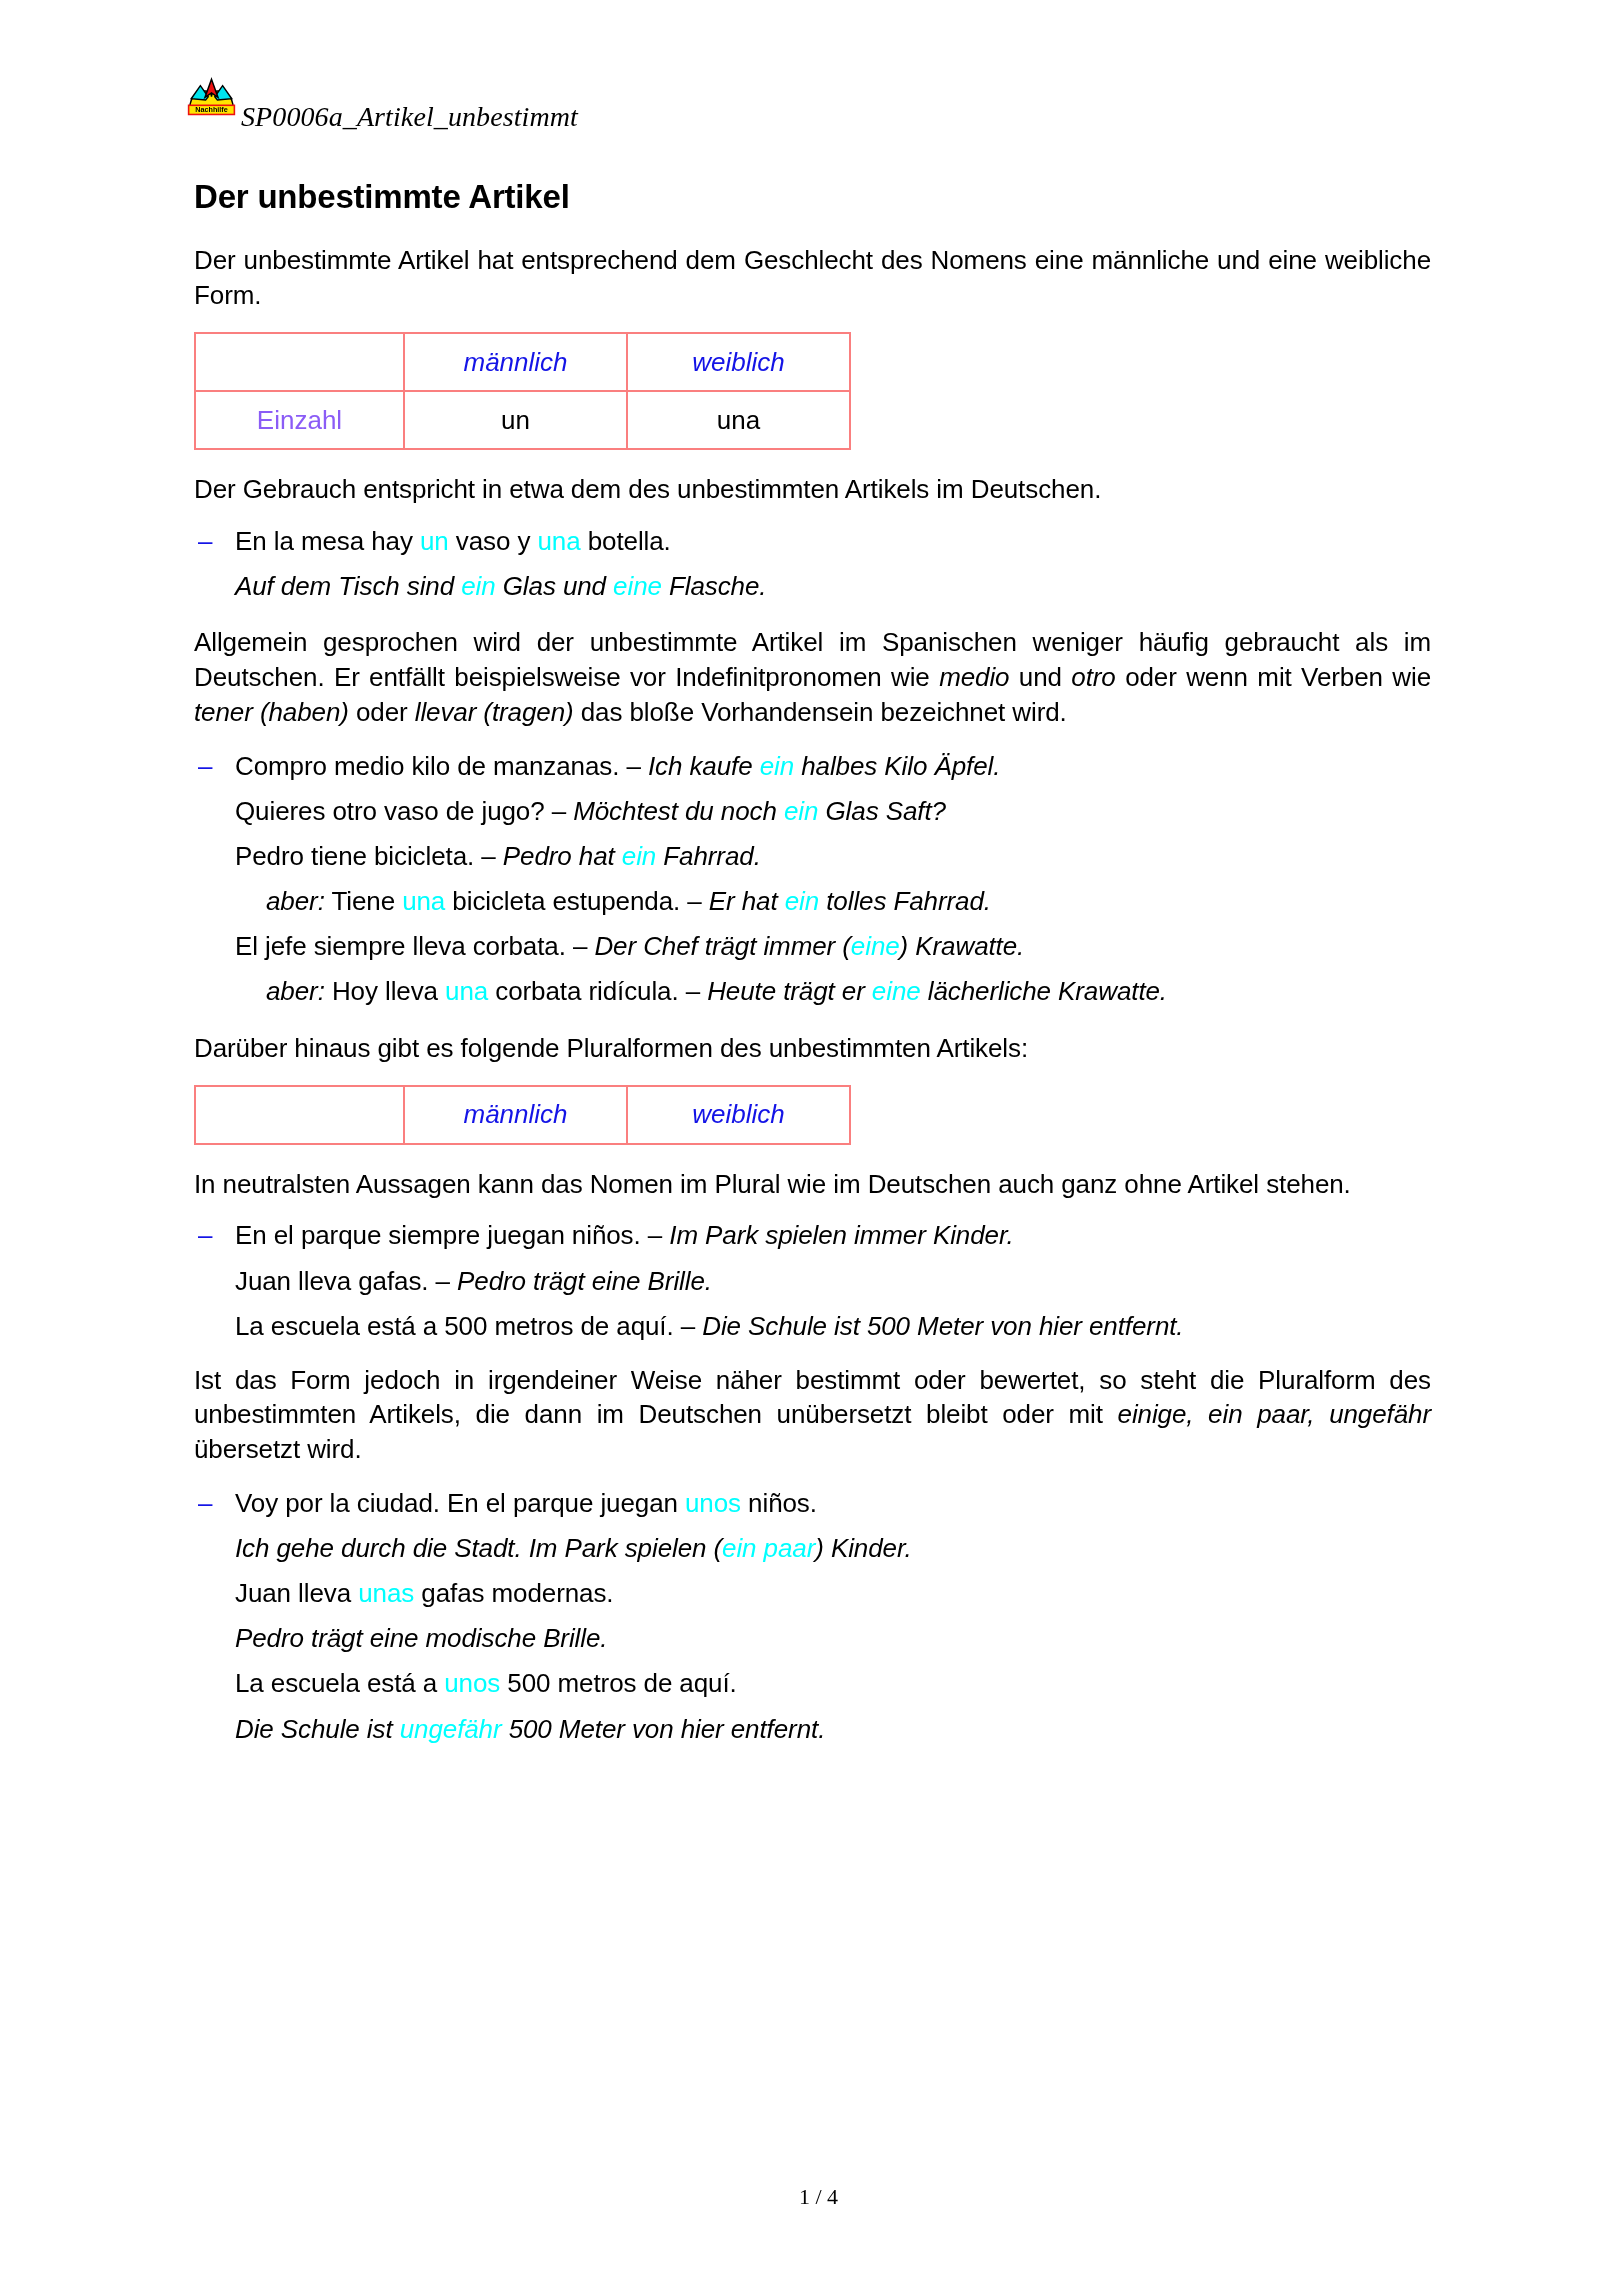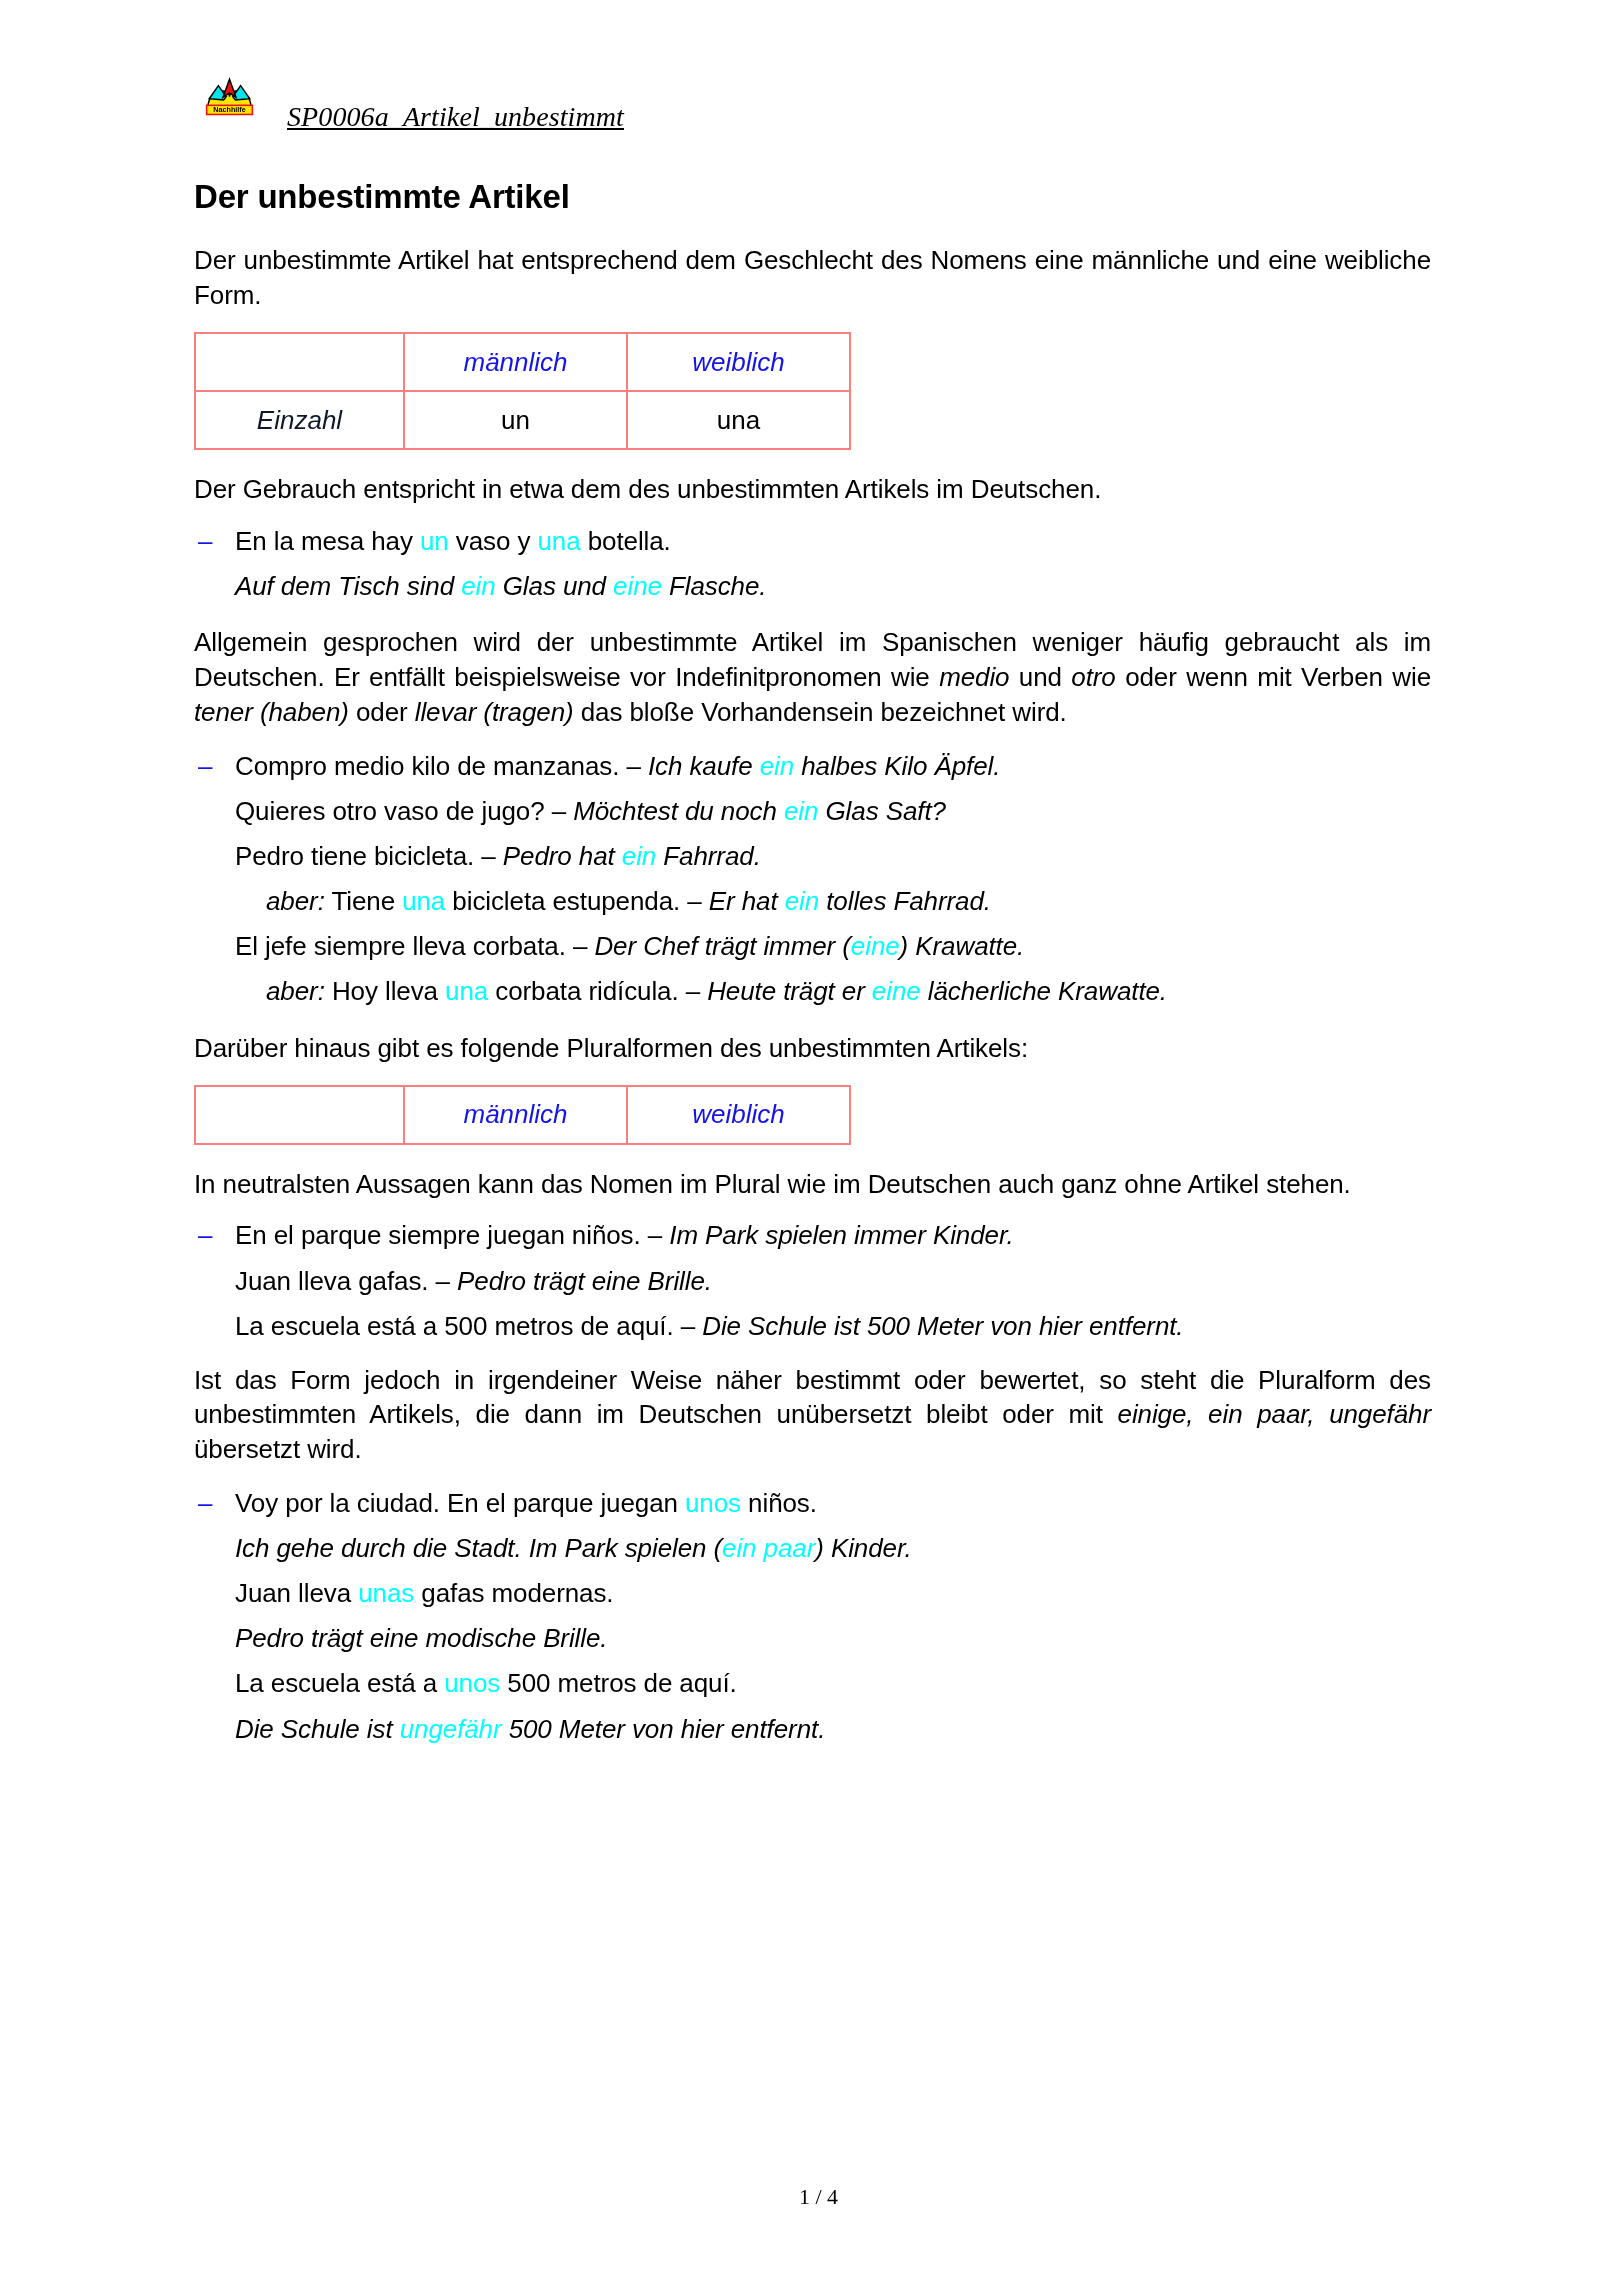--- a/index.html
+++ b/index.html
@@ -15,25 +15,24 @@
     font-family: "Liberation Sans", sans-serif;
     color: #000000;
     box-sizing: border-box;
     overflow: hidden;
   }
 
   
   .header {
     position: absolute;
     top: 58px;
-    left: 204px;
+    left: 186px;
     display: flex;
     align-items: center;
-    gap: 32px;
-    text-decoration: underline;
+    gap: 4px;
   }
   .logo {
     width: 51px;
     height: 41px;
     position: relative;
     flex: 0 0 auto;
   }
   .logo svg { display: block; }
   .header-title {
     font-family: "Liberation Serif", serif;
@@ -89,22 +88,21 @@
   }
   table.art-table col.c1 { width: 209px; }
   table.art-table col.c2 { width: 223px; }
   table.art-table col.c3 { width: 223px; }
   td.hdr {
     color: #1414e6;
     font-style: italic;
     border-radius: 16px;
   }
   td.rowlbl {
-    color: #0f172a;
-    font-style: italic;
+    color: #8b5cf6;
   }
   td.blank { }
   td.val { color: #000000; }
 
   
   .ex-block { margin: 0 0 19.6px 0; }
   .ex-line {
     position: relative;
     font-size: 26px;
     line-height: 1.33;

